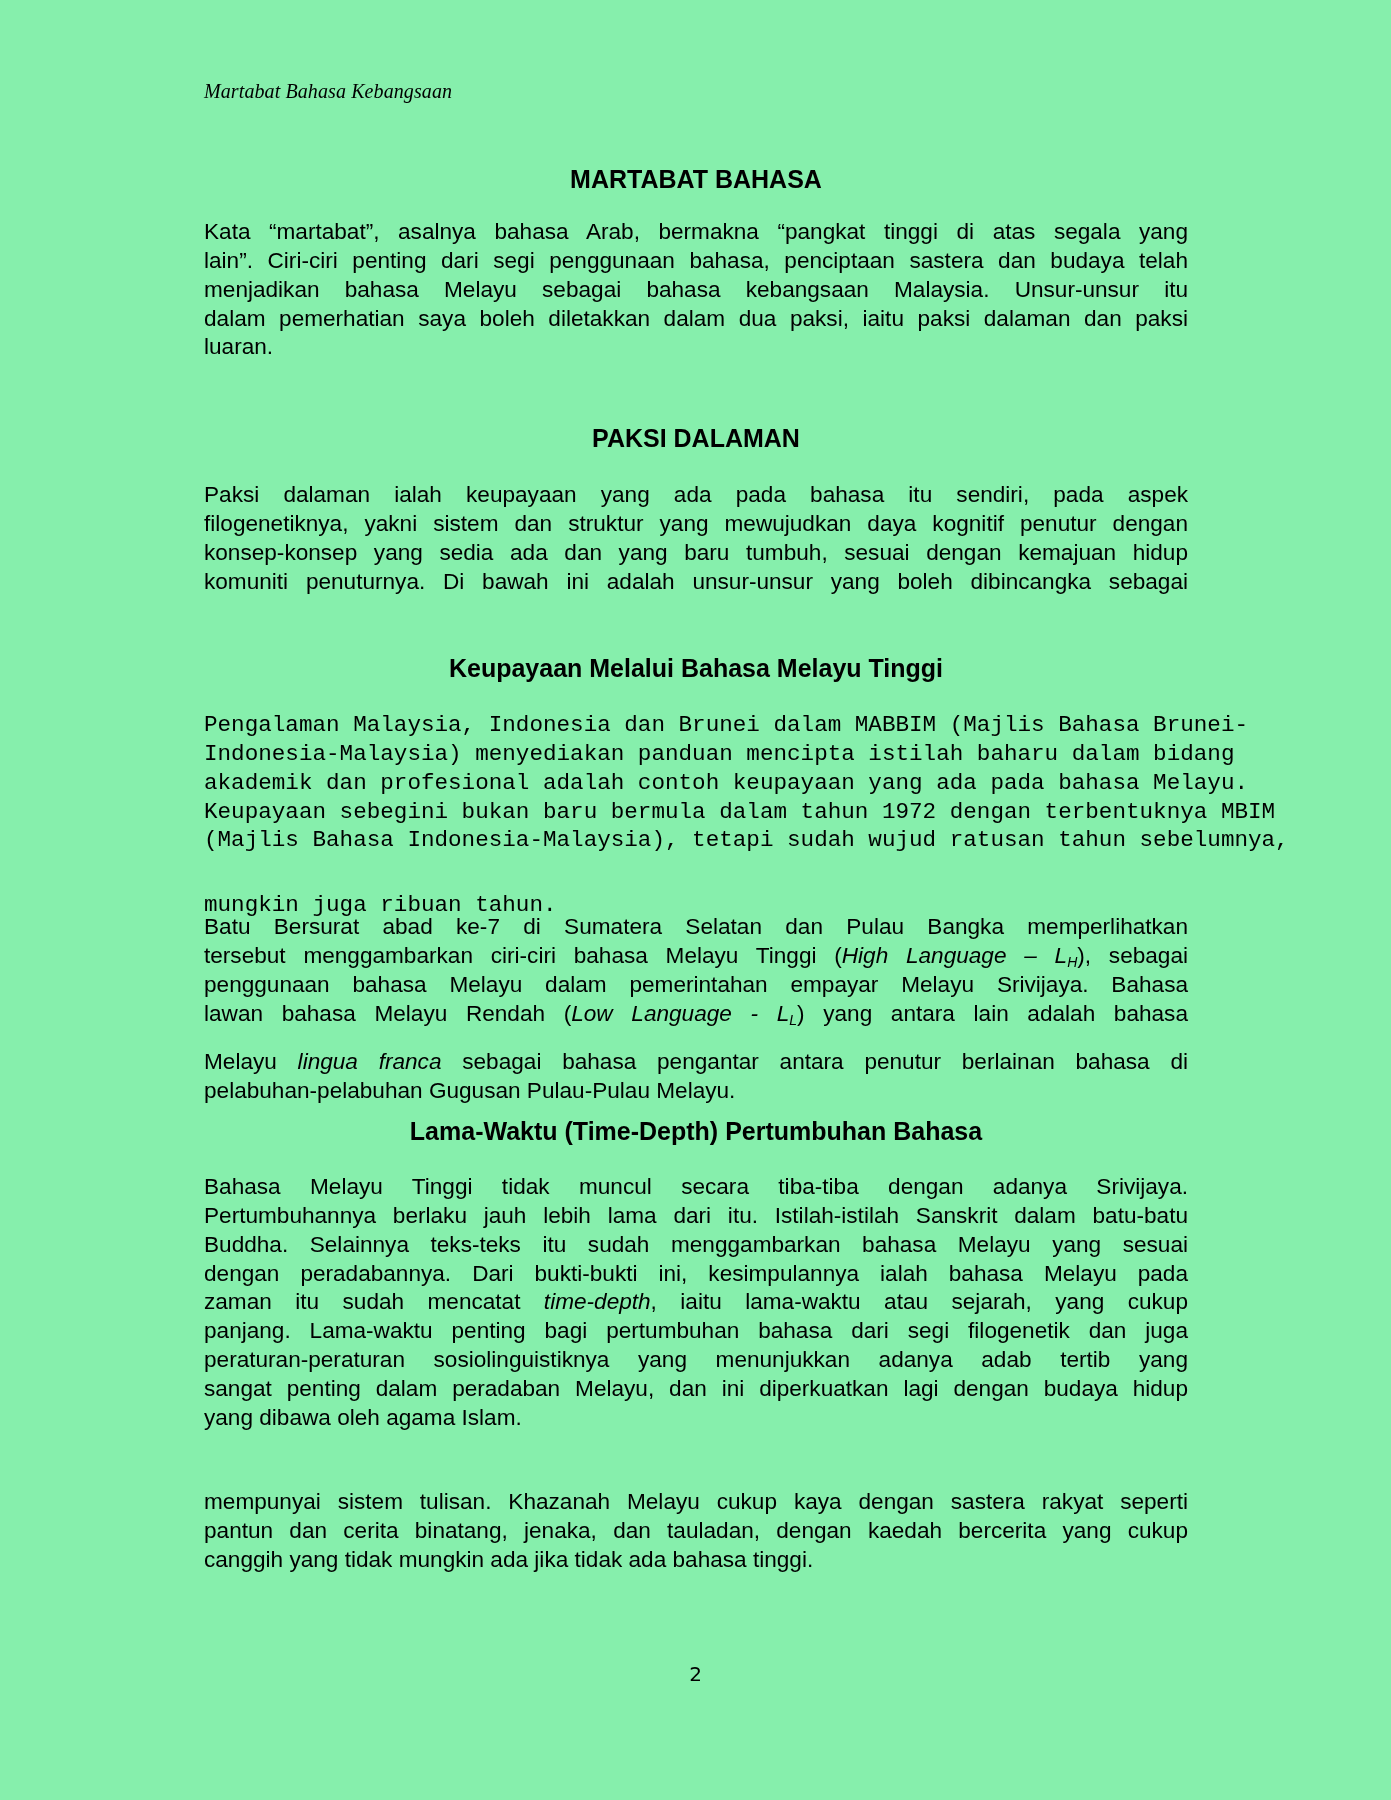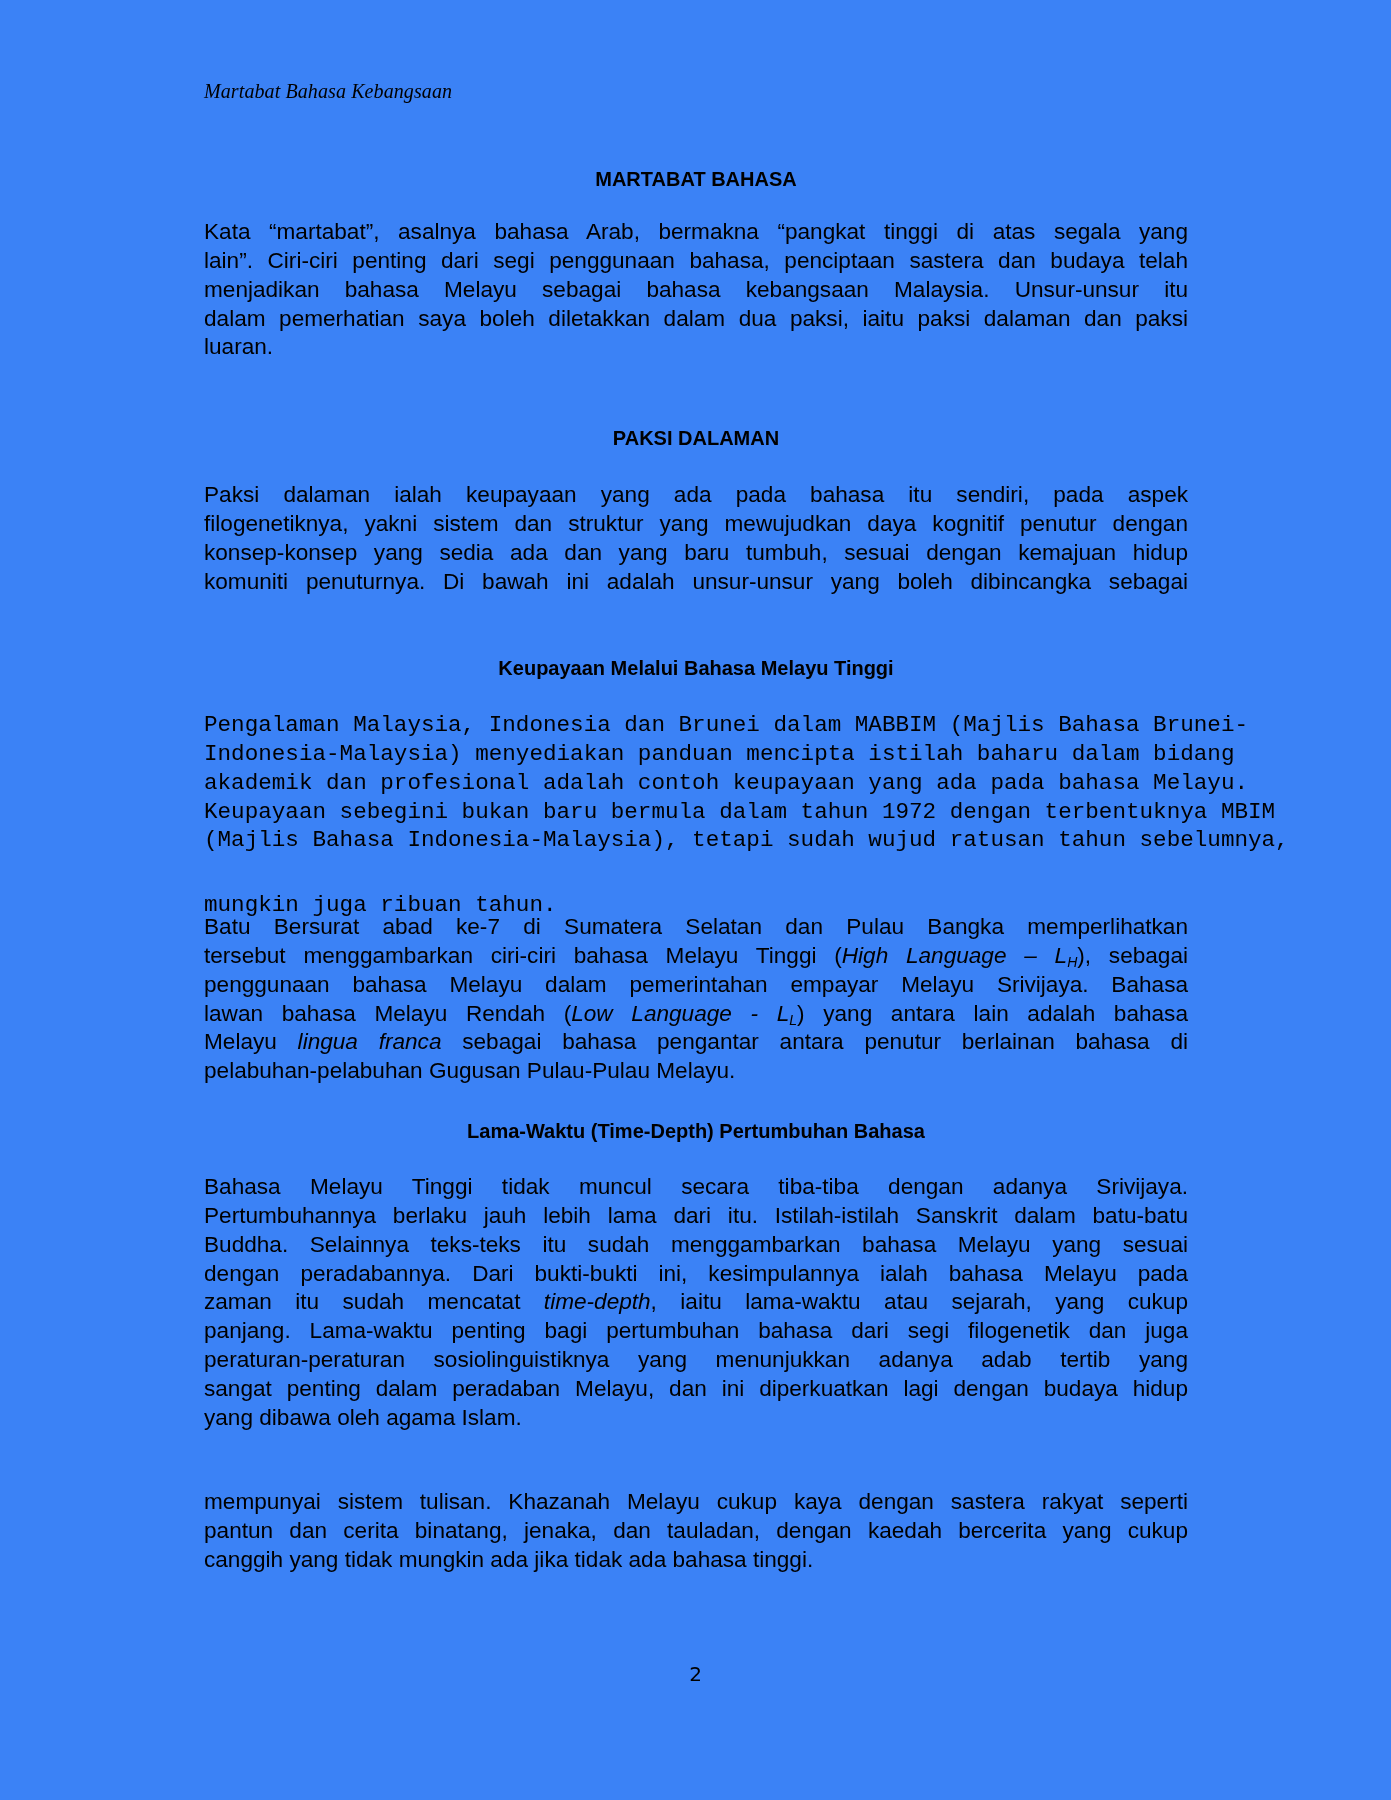--- a/index.html
+++ b/index.html
@@ -13,39 +13,39 @@
     position: relative;
     overflow: hidden;
     color: #000000;
   }
   .page {
     position: absolute;
     left: 0;
     top: 0;
     width: 1391px;
     height: 1800px;
-    background: #3b82f6;
+    background: #86efac;
   }
   .running-header {
     position: absolute;
     left: 204px;
     top: 80px;
     font-family: "Liberation Serif", "DejaVu Serif", serif;
     font-style: italic;
     font-size: 20px;
     letter-spacing: 0.1px;
   }
   .heading {
     position: absolute;
     left: 204px;
     width: 984px;
     text-align: center;
     font-family: "Liberation Sans", "DejaVu Sans", sans-serif;
     font-weight: bold;
-    font-size: 20px;
+    font-size: 25px;
     line-height: 28px;
   }
   .para {
     position: absolute;
     left: 204px;
     width: 984px;
     font-family: "Liberation Sans", "DejaVu Sans", sans-serif;
     font-size: 22.6px;
     line-height: 28.85px;
     text-align: justify;
@@ -113,21 +113,21 @@
     <span class="ln" style="display: block; width: 984px;">Keupayaan sebegini bukan baru bermula dalam tahun 1972 dengan terbentuknya MBIM</span>
     <span class="ln" style="display: block; width: 984px;">(Majlis Bahasa Indonesia-Malaysia), tetapi sudah wujud ratusan tahun  sebelumnya,</span>
     <span class="ln last" style="display: block; width: 984px; margin-top: 36px;">mungkin juga ribuan tahun.</span>
   </div>
 
   <div class="para" style="top:913px;">
     <span class="ln" style="display: block; width: 984px;">Batu Bersurat abad ke-7 di Sumatera Selatan dan Pulau Bangka memperlihatkan</span>
     <span class="ln" style="display: block; width: 984px;"><span>tersebut menggambarkan ciri-ciri bahasa Melayu Tinggi  (</span><span class="it">High Language – L</span><sub>H</sub><span>), sebagai</span></span>
     <span class="ln" style="display: block; width: 984px;">penggunaan bahasa Melayu dalam pemerintahan empayar Melayu Srivijaya.  Bahasa</span>
     <span class="ln" style="display: block; width: 984px;"><span>lawan bahasa Melayu Rendah (</span><span class="it">Low Language - L</span><sub>L</sub><span>)  yang antara lain adalah bahasa</span></span>
-    <span class="ln" style="display: block; width: 984px;"><span>Melayu </span><span class="it">lingua franca</span><span>  sebagai bahasa pengantar antara penutur berlainan bahasa di</span></span>
+    <span class="ln" style="display: block; width: 984px; margin-top: 20px;"><span>Melayu </span><span class="it">lingua franca</span><span>  sebagai bahasa pengantar antara penutur berlainan bahasa di</span></span>
     <span class="ln last" style="display: block; width: 984px;">pelabuhan-pelabuhan Gugusan Pulau-Pulau Melayu.</span>
   </div>
 
   <div class="heading" style="top:1117px;">Lama-Waktu (Time-Depth) Pertumbuhan Bahasa</div>
 
   <div class="para" style="top:1173px;">
     <span class="ln" style="display: block; width: 984px;">Bahasa Melayu Tinggi tidak muncul secara  tiba-tiba dengan adanya Srivijaya.</span>
     <span class="ln" style="display: block; width: 984px;">Pertumbuhannya berlaku jauh lebih lama dari itu.  Istilah-istilah Sanskrit dalam batu-batu</span>
     <span class="ln" style="display: block; width: 984px;">Buddha.  Selainnya teks-teks itu sudah menggambarkan bahasa Melayu yang sesuai</span>
     <span class="ln" style="display: block; width: 984px;">dengan peradabannya.  Dari bukti-bukti ini, kesimpulannya ialah bahasa Melayu pada</span>

